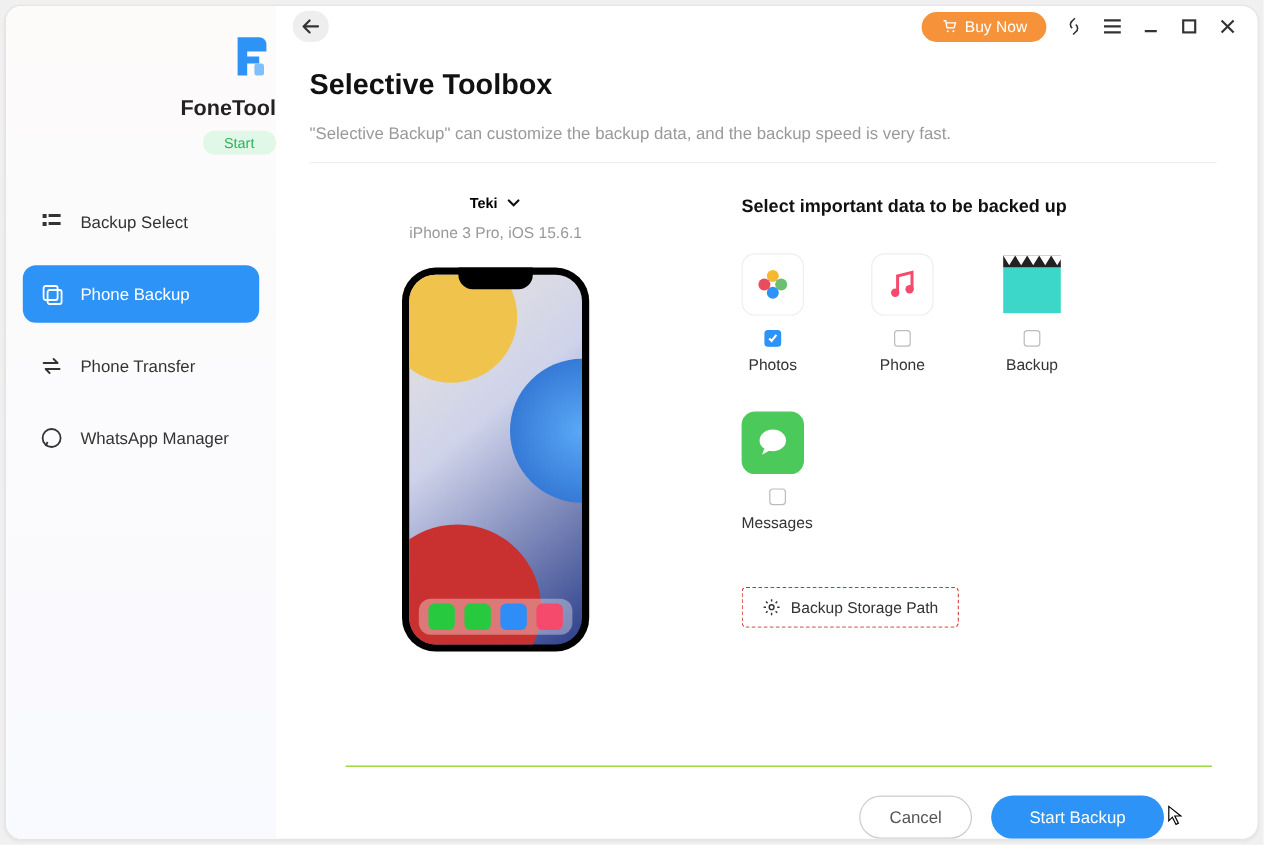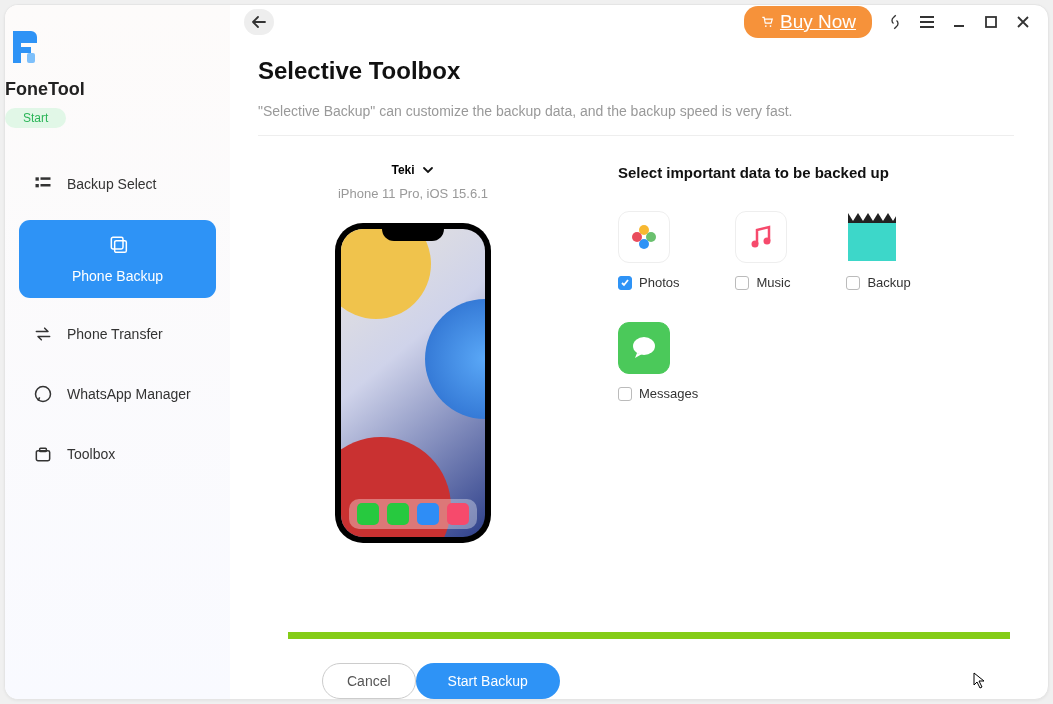--- a/index.html
+++ b/index.html
@@ -1,31 +1,31 @@
 <!DOCTYPE html>
 <html><head>
   <meta charset="utf-8">
   <style>
     * { box-sizing: border-box; margin: 0; padding: 0; font-family: -apple-system, BlinkMacSystemFont, "Segoe UI", Arial, sans-serif; }
     body { width: 1053px; height: 704px; background: #f0f0f0; overflow: hidden; }
     .window { width: 1045px; height: 696px; margin: 4px; background: #fff; border-radius: 14px; border: 1px solid #e5e5e5; display: flex; overflow: hidden; position: relative; box-shadow: 0 1px 3px rgba(0,0,0,0.05); }
     .sidebar { width: 225px; background: linear-gradient(180deg, #fdfbfa 0%, #f9faff 100%); padding-top: 22px; flex-shrink: 0; }
-    .logo-block { text-align: left; padding-bottom: 18px; }
+    .logo-block { text-align: right; padding-bottom: 18px; padding-left: 13px; }
     .logo-svg { width: 40px; height: 40px; margin-bottom: 8px; }
     .app-name { font-size: 18px; font-weight: 600; color: #222; }
     .tier-badge { display: inline-block; margin-top: 8px; padding: 3px 18px; font-size: 12px; background: #e1f7e7; color: #2bb558; border-radius: 12px; font-weight: 500; }
     .nav { padding: 14px 14px 0 14px; }
     .nav-item { display: flex; align-items: center; gap: 14px; padding: 14px 14px; border-radius: 11px; font-size: 14px; color: #333; cursor: pointer; margin-bottom: 12px; }
-    .nav-item.active { background: #2e93f6; color: #fff; flex-direction: column; }
+    .nav-item.active { background: #2e93f6; color: #fff; }
     .nav-icon { width: 20px; height: 20px; flex-shrink: 0; }
     .main { flex: 1; display: flex; flex-direction: column; position: relative; }
     .titlebar { height: 34px; display: flex; justify-content: space-between; align-items: center; padding: 0 16px 0 14px; }
     .back-btn { width: 30px; height: 26px; border-radius: 14px; background: #eee; display: flex; align-items: center; justify-content: center; cursor: pointer; }
     .title-right { display: flex; align-items: center; gap: 14px; }
-    .buy-btn { background: #f6923a; color: #fff; font-size: 19px; padding: 5px 16px; border-radius: 14px; display: flex; align-items: center; gap: 6px; cursor: pointer; font-weight: 500; text-decoration: underline; }
+    .buy-btn { background: #f6923a; color: #fff; font-size: 13px; padding: 5px 16px; border-radius: 14px; display: flex; align-items: center; gap: 6px; cursor: pointer; font-weight: 500; }
     .win-icon { width: 18px; height: 18px; display: flex; align-items: center; justify-content: center; cursor: pointer; color: #333; }
     .content { padding: 18px 34px 0 28px; flex: 1; display: flex; flex-direction: column; }
     .page-title { font-size: 24px; font-weight: 700; color: #111; }
     .page-subtitle { color: #999; font-size: 14px; margin-top: 18px; padding-bottom: 16px; border-bottom: 1px solid #eee; }
     .body-row { display: flex; flex: 1; padding-top: 24px; }
     .device-col { width: 310px; text-align: center; }
     .device-name { font-size: 12px; font-weight: 600; display: inline-flex; align-items: center; gap: 6px; cursor: pointer; }
     .device-info { color: #999; font-size: 13px; margin-top: 8px; }
     .phone { width: 156px; height: 320px; margin: 22px auto 0; background: #000; border-radius: 28px; padding: 6px; position: relative; }
     .phone-screen { width: 100%; height: 100%; background: linear-gradient(140deg, #e8e4dc 0%, #cfd3ea 40%, #2d3f8a 100%); border-radius: 22px; overflow: hidden; position: relative; }
@@ -33,25 +33,25 @@
     .blob1 { position: absolute; width: 110px; height: 110px; border-radius: 50%; background: #f0c34c; top: -20px; left: -20px; }
     .blob2 { position: absolute; width: 120px; height: 120px; border-radius: 50%; background: radial-gradient(circle, #5aa8f7, #2667c9); top: 70px; right: -60px; }
     .blob3 { position: absolute; width: 140px; height: 140px; border-radius: 50%; background: #c93131; bottom: -40px; left: -30px; }
     .dock { position: absolute; bottom: 8px; left: 8px; right: 8px; height: 30px; background: rgba(255,255,255,0.35); border-radius: 10px; display: flex; justify-content: space-around; align-items: center; padding: 0 4px; }
     .dock-icon { width: 22px; height: 22px; border-radius: 5px; }
     .select-col { flex: 1; padding-left: 50px; padding-top: 4px; }
     .select-heading { font-size: 15px; font-weight: 700; color: #111; }
     .opt-grid { display: flex; flex-wrap: wrap; column-gap: 56px; row-gap: 32px; margin-top: 30px; max-width: 340px; }
     .opt { text-align: center; cursor: pointer; }
     .opt-icon { width: 52px; height: 52px; border-radius: 11px; margin-bottom: 12px; display: flex; align-items: center; justify-content: center; border: 1px solid #eee; }
-    .opt-label { display: flex; align-items: center; justify-content: center; gap: 7px; font-size: 13px; color: #333; }
+    .opt-label { display: flex; align-items: center; justify-content: center; gap: 7px; font-size: 13px; color: #333; flex-direction: column; }
     .chk { width: 14px; height: 14px; border: 1.5px solid #bbb; border-radius: 3px; background: #fff; display: inline-flex; align-items: center; justify-content: center; }
     .chk.checked { background: #2e93f6; border-color: #2e93f6; }
     .storage-path { margin-top: 46px; display: inline-flex; align-items: center; gap: 8px; padding: 8px 16px; border: 1.5px dashed #d03030; border-radius: 4px; cursor: pointer; font-size: 13px; color: #333; }
-    .footer { border-top: 7px solid #84cc16; padding: 24px 40px 0 34px; display: flex; justify-content: flex-start; gap: 0; margin-left:30px; margin-right:4px; }
+    .footer { border-top: 1px solid #84cc16; padding: 24px 40px 0 34px; display: flex; justify-content: flex-end; gap: 16px; margin-left:30px; margin-right:4px; }
     .btn { padding: 9px 24px; font-size: 14px; border-radius: 20px; cursor: pointer; border: none; }
     .btn-secondary { background: #fff; border: 1px solid #ccc; color: #555; }
     .btn-primary { background: #2e93f6; color: #fff; padding: 9px 32px; }
     .cursor { position: absolute; bottom: 6px; right: 60px; font-size: 16px; }
   </style>
 </head>
 <body>
 
 <div class="window">
   <aside class="sidebar">
@@ -86,27 +86,20 @@
           </svg>
         <span>Phone Transfer</span>
       </div>
       <div class="nav-item">
         <svg class="nav-icon" viewBox="0 0 24 24">
             <circle cx="12" cy="12" r="9" fill="none" stroke="#333" stroke-width="1.8"></circle>
             <path d="M6 20 l2 -4" stroke="#333" stroke-width="1.8" fill="none"></path>
           </svg>
         <span>WhatsApp Manager</span>
       </div>
-      <div class="nav-item">
-        <svg class="nav-icon" viewBox="0 0 24 24">
-            <rect x="4" y="8" width="16" height="12" rx="2" fill="none" stroke="#333" stroke-width="1.8"></rect>
-            <rect x="8" y="5" width="8" height="4" rx="1" fill="none" stroke="#333" stroke-width="1.8"></rect>
-          </svg>
-        <span>Toolbox</span>
-      </div>
     </nav>
   </aside>
 
   <main class="main">
     <div class="titlebar">
       <div class="back-btn">
         <svg width="16" height="14" viewBox="0 0 16 14">
             <path d="M7 2 L2 7 L7 12 M2 7 H14" stroke="#333" stroke-width="1.8" fill="none" stroke-linecap="round" stroke-linejoin="round"></path>
           </svg>
       </div>
@@ -152,21 +145,21 @@
       <p class="page-subtitle">"Selective Backup" can customize the backup data, and the backup speed is very fast.</p>
 
       <div class="body-row">
         <div class="device-col">
           <div class="device-name">
             <span>Teki</span>
             <svg width="14" height="14" viewBox="0 0 14 14">
                 <path d="M3 5 l4 4 l4 -4" stroke="#111" stroke-width="1.8" fill="none" stroke-linecap="round"></path>
               </svg>
           </div>
-          <div class="device-info">iPhone 11 Pro, iOS 15.6.1</div>
+          <div class="device-info">iPhone 3 Pro, iOS 15.6.1</div>
           <div class="phone">
             <div class="notch"></div>
             <div class="phone-screen">
               <div class="blob1"></div>
                 <div class="blob2"></div>
                 <div class="blob3"></div>
               <div class="dock">
                 <div class="dock-icon" style="background:#27c93f"></div>
                 <div class="dock-icon" style="background:#27c93f"></div>
                 <div class="dock-icon" style="background:#2e8df6"></div>
@@ -200,21 +193,21 @@
             <div class="opt">
               <div class="opt-icon">
                   <svg width="30" height="30" viewBox="0 0 30 30">
                     <path d="M11 22 V8 l12 -3 v14" stroke="#f64a6c" stroke-width="2.5" fill="none"></path>
                     <circle cx="9" cy="22" r="3.5" fill="#f64a6c"></circle>
                     <circle cx="21" cy="19" r="3.5" fill="#f64a6c"></circle>
                   </svg>
                 </div>
               <div class="opt-label">
                   <span class="chk"></span>
-                  <span>Music</span>
+                  <span>Phone</span>
                 </div>
             </div>
             <div class="opt">
               <div class="opt-icon" style="border:none">
                   <svg width="52" height="52" viewBox="0 0 52 52">
                     <rect x="2" y="2" width="48" height="10" fill="#222"></rect>
                     <path d="M2 2 l5 8 l5 -8 l5 8 l5 -8 l5 8 l5 -8 l5 8 l5 -8 l5 8 l5 -8" fill="#fff"></path>
                     <rect x="2" y="12" width="48" height="38" rx="0 0 8 8" fill="#3dd7c9"></rect>
                   </svg>
                 </div>
@@ -229,20 +222,27 @@
                     <ellipse cx="16" cy="14" rx="11" ry="9" fill="#fff"></ellipse>
                     <path d="M9 21 l-2 5 l7 -4" fill="#fff"></path>
                   </svg>
                 </div>
               <div class="opt-label">
                   <span class="chk"></span>
                   <span>Messages</span>
                 </div>
             </div>
           </div>
+          <div class="storage-path">
+            <svg width="16" height="16" viewBox="0 0 24 24">
+                <circle cx="12" cy="12" r="3" fill="none" stroke="#333" stroke-width="1.8"></circle>
+                <path d="M12 2 v3 M12 19 v3 M2 12 h3 M19 12 h3 M5 5 l2 2 M17 17 l2 2 M5 19 l2 -2 M17 7 l2 -2" stroke="#333" stroke-width="1.8"></path>
+              </svg>
+            <span>Backup Storage Path</span>
+          </div>
         </div>
       </div>
 
       <div class="footer">
         <button class="btn btn-secondary">Cancel</button>
         <button class="btn btn-primary">Start Backup</button>
       </div>
     </div>
     <div class="cursor">
       <svg width="16" height="18" viewBox="0 0 16 18">

